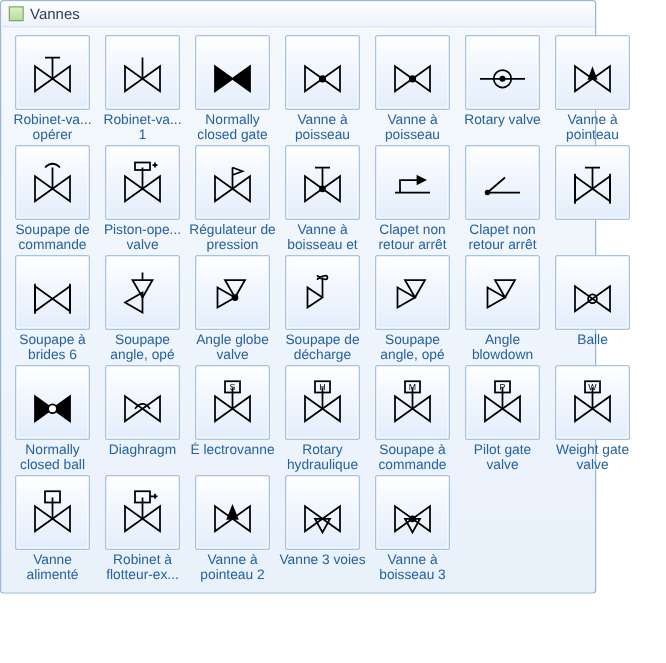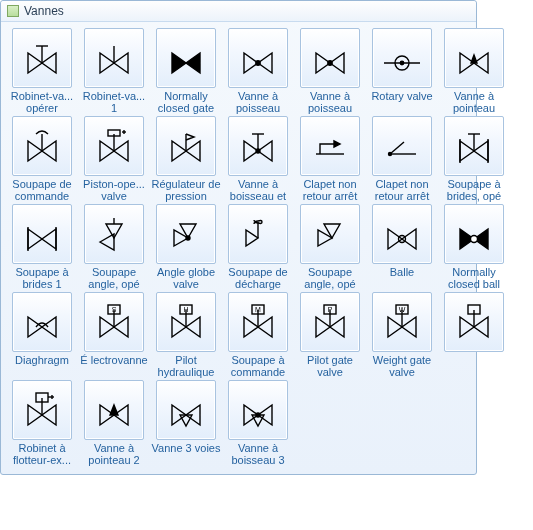--- a/index.html
+++ b/index.html
@@ -184,29 +184,28 @@
           </svg>
         </div>
         <div class="lbl">Clapet non retour arrêt</div>
       </div>
       <div class="cell">
         <div class="thumb">
           <svg viewBox="0 0 40 40">
             <use href="#bowtie-flanged-stem"></use>
           </svg>
         </div>
-        <div class="lbl">Soupape à brides, opé</div>
       </div>
       <div class="cell">
         <div class="thumb">
           <svg viewBox="0 0 40 40">
             <use href="#bowtie-flanged"></use>
           </svg>
         </div>
-        <div class="lbl">Soupape à brides 1</div>
+        <div class="lbl">Soupape à brides 6</div>
       </div>
       <div class="cell">
         <div class="thumb">
           <svg viewBox="0 0 40 40">
             <use href="#angle-stem"></use>
           </svg>
         </div>
         <div class="lbl">Soupape angle, opé</div>
       </div>
       <div class="cell">
@@ -229,20 +228,28 @@
         <div class="thumb">
           <svg viewBox="0 0 40 40">
             <use href="#angle-plain"></use>
           </svg>
         </div>
         <div class="lbl">Soupape angle, opé</div>
       </div>
       <div class="cell">
         <div class="thumb">
           <svg viewBox="0 0 40 40">
+            <use href="#angle-plain"></use>
+          </svg>
+        </div>
+        <div class="lbl">Angle blowdown</div>
+      </div>
+      <div class="cell">
+        <div class="thumb">
+          <svg viewBox="0 0 40 40">
             <use href="#bowtie-ball"></use>
           </svg>
         </div>
         <div class="lbl">Balle</div>
       </div>
       <div class="cell">
         <div class="thumb">
           <svg viewBox="0 0 40 40">
             <use href="#bowtie-ball-solid"></use>
           </svg>
@@ -264,21 +271,21 @@
           </svg>
         </div>
         <div class="lbl">É lectrovanne</div>
       </div>
       <div class="cell">
         <div class="thumb">
           <svg viewBox="0 0 40 40">
             <use href="#bowtie-box-h"></use>
           </svg>
         </div>
-        <div class="lbl">Pilot hydraulique</div>
+        <div class="lbl">Rotary hydraulique</div>
       </div>
       <div class="cell">
         <div class="thumb">
           <svg viewBox="0 0 40 40">
             <use href="#bowtie-box-m"></use>
           </svg>
         </div>
         <div class="lbl">Soupape à commande</div>
       </div>
       <div class="cell">
@@ -296,20 +303,21 @@
           </svg>
         </div>
         <div class="lbl">Weight gate valve</div>
       </div>
       <div class="cell">
         <div class="thumb">
           <svg viewBox="0 0 40 40">
             <use href="#bowtie-box"></use>
           </svg>
         </div>
+        <div class="lbl">Vanne alimenté</div>
       </div>
       <div class="cell">
         <div class="thumb">
           <svg viewBox="0 0 40 40">
             <use href="#bowtie-float"></use>
           </svg>
         </div>
         <div class="lbl">Robinet à flotteur-ex...</div>
       </div>
       <div class="cell">

